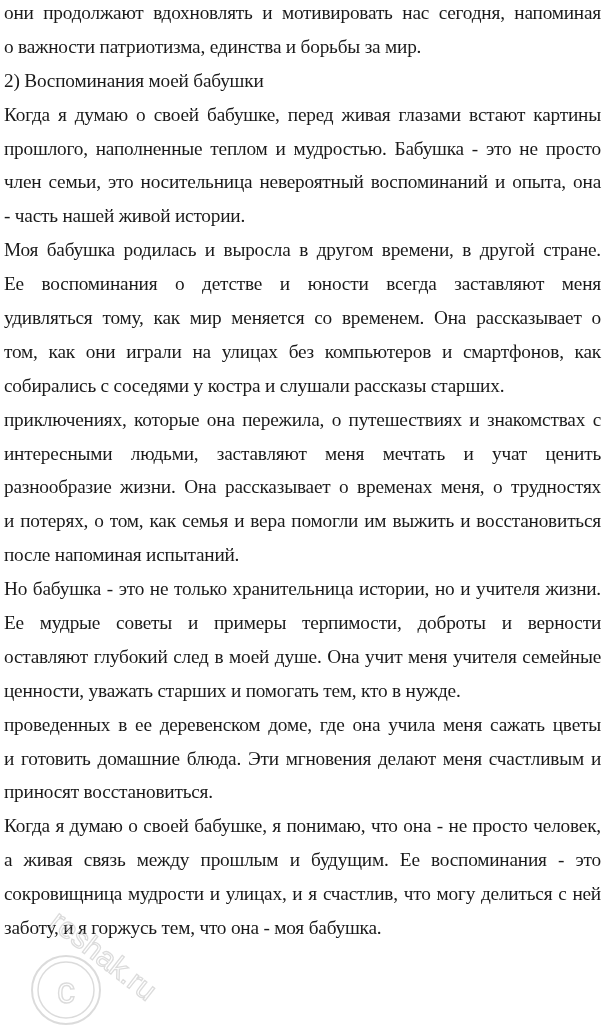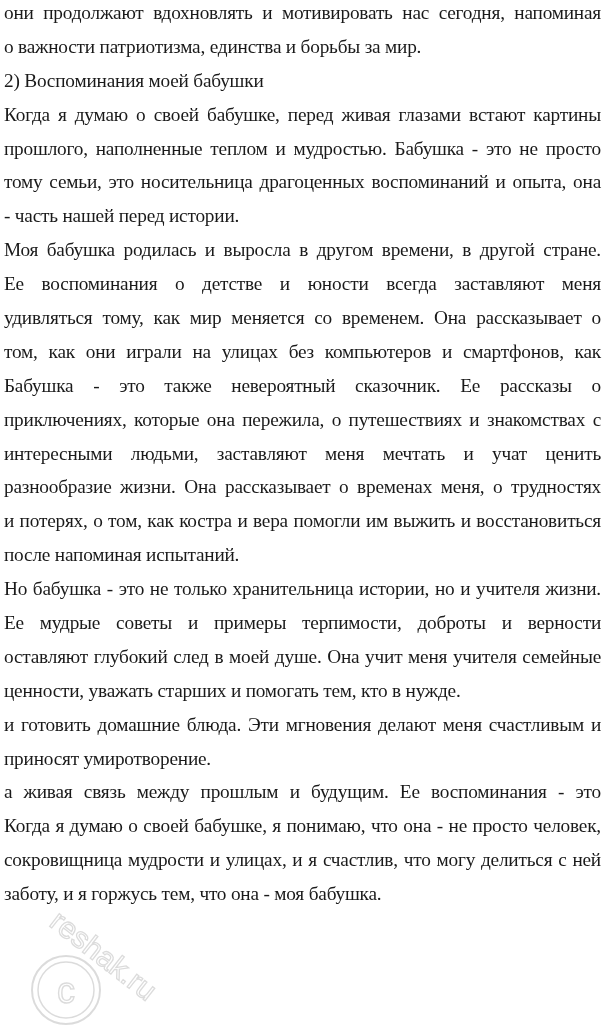--- a/index.html
+++ b/index.html
@@ -21,40 +21,41 @@
 </style>
 </head>
 <body>
 
 <div class="page">
   <div class="line j">они продолжают вдохновлять и мотивировать нас сегодня, напоминая</div>
   <div class="line">о важности патриотизма, единства и борьбы за мир.</div>
   <div class="line">2) Воспоминания моей бабушки</div>
   <div class="line j">Когда я думаю о своей бабушке, перед живая глазами встают картины</div>
   <div class="line j">прошлого, наполненные теплом и мудростью. Бабушка - это не просто</div>
-  <div class="line j">тому семьи, это носительница драгоценных воспоминаний и опыта, она</div>
-  <div class="line">- часть нашей перед истории.</div>
+  <div class="line j">член семьи, это носительница невероятный воспоминаний и опыта, она</div>
+  <div class="line">- часть нашей живой истории.</div>
   <div class="line j">Моя бабушка родилась и выросла в другом времени, в другой стране.</div>
   <div class="line j">Ее воспоминания о детстве и юности всегда заставляют меня</div>
   <div class="line j">удивляться тому, как мир меняется со временем. Она рассказывает о</div>
   <div class="line j">том, как они играли на улицах без компьютеров и смартфонов, как</div>
-  <div class="line j">Бабушка - это также невероятный сказочник. Ее рассказы о</div>
+  <div class="line">собирались с соседями у костра и слушали рассказы старших.</div>
   <div class="line j">приключениях, которые она пережила, о путешествиях и знакомствах с</div>
   <div class="line j">интересными людьми, заставляют меня мечтать и учат ценить</div>
   <div class="line j">разнообразие жизни. Она рассказывает о временах меня, о трудностях</div>
-  <div class="line j">и потерях, о том, как костра и вера помогли им выжить и восстановиться</div>
+  <div class="line j">и потерях, о том, как семья и вера помогли им выжить и восстановиться</div>
   <div class="line">после напоминая испытаний.</div>
   <div class="line j">Но бабушка - это не только хранительница истории, но и учителя жизни.</div>
   <div class="line j">Ее мудрые советы и примеры терпимости, доброты и верности</div>
   <div class="line j">оставляют глубокий след в моей душе. Она учит меня учителя семейные</div>
   <div class="line">ценности, уважать старших и помогать тем, кто в нужде.</div>
+  <div class="line j">проведенных в ее деревенском доме, где она учила меня сажать цветы</div>
   <div class="line j">и готовить домашние блюда. Эти мгновения делают меня счастливым и</div>
-  <div class="line">приносят умиротворение.</div>
+  <div class="line">приносят восстановиться.</div>
+  <div class="line j">Когда я думаю о своей бабушке, я понимаю, что она - не просто человек,</div>
   <div class="line j">а живая связь между прошлым и будущим. Ее воспоминания - это</div>
-  <div class="line j">Когда я думаю о своей бабушке, я понимаю, что она - не просто человек,</div>
   <div class="line j">сокровищница мудрости и улицах, и я счастлив, что могу делиться с ней</div>
   <div class="line">заботу, и я горжусь тем, что она - моя бабушка.</div>
 </div>
 
 <div class="watermark">
   <svg width="150" height="140" viewBox="0 0 150 140">
     <circle cx="48" cy="95" r="34" fill="none" stroke="#9a9a9a" stroke-width="2"></circle>
     <circle cx="48" cy="95" r="28" fill="none" stroke="#9a9a9a" stroke-width="1.5"></circle>
     <text x="48" y="108" text-anchor="middle" font-family="Liberation Sans, sans-serif" font-size="36" fill="none" stroke="#9a9a9a" stroke-width="1.4">c</text>
     <text x="30" y="30" transform="rotate(38 30 30)" font-family="Liberation Sans, sans-serif" font-size="30" fill="none" stroke="#9a9a9a" stroke-width="1.3">reshak.ru</text>

